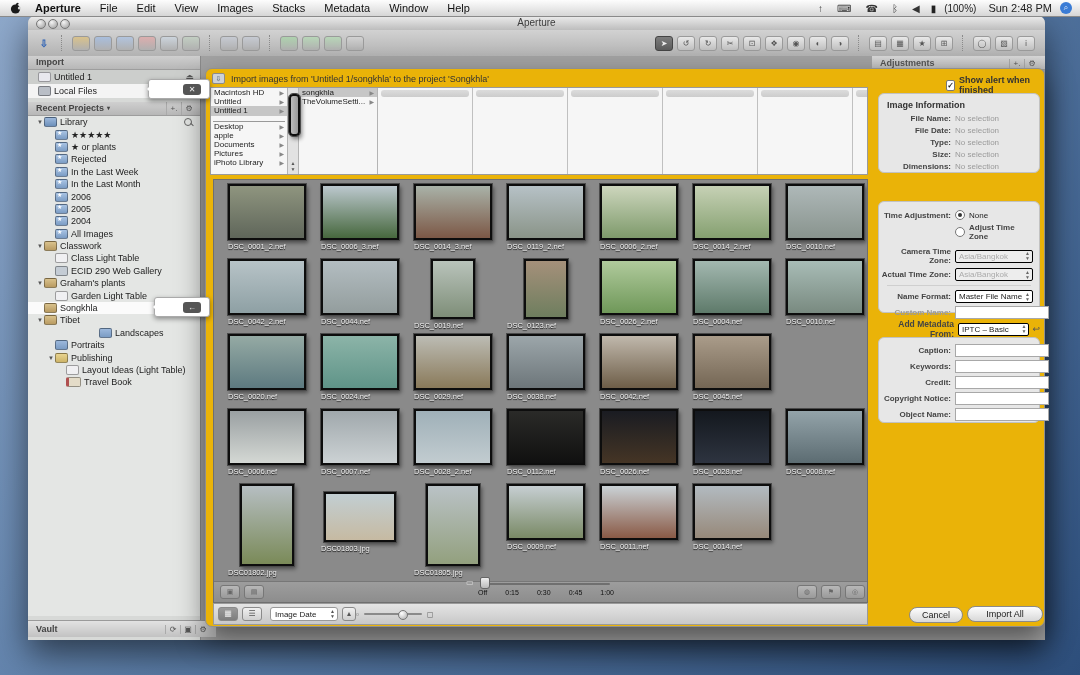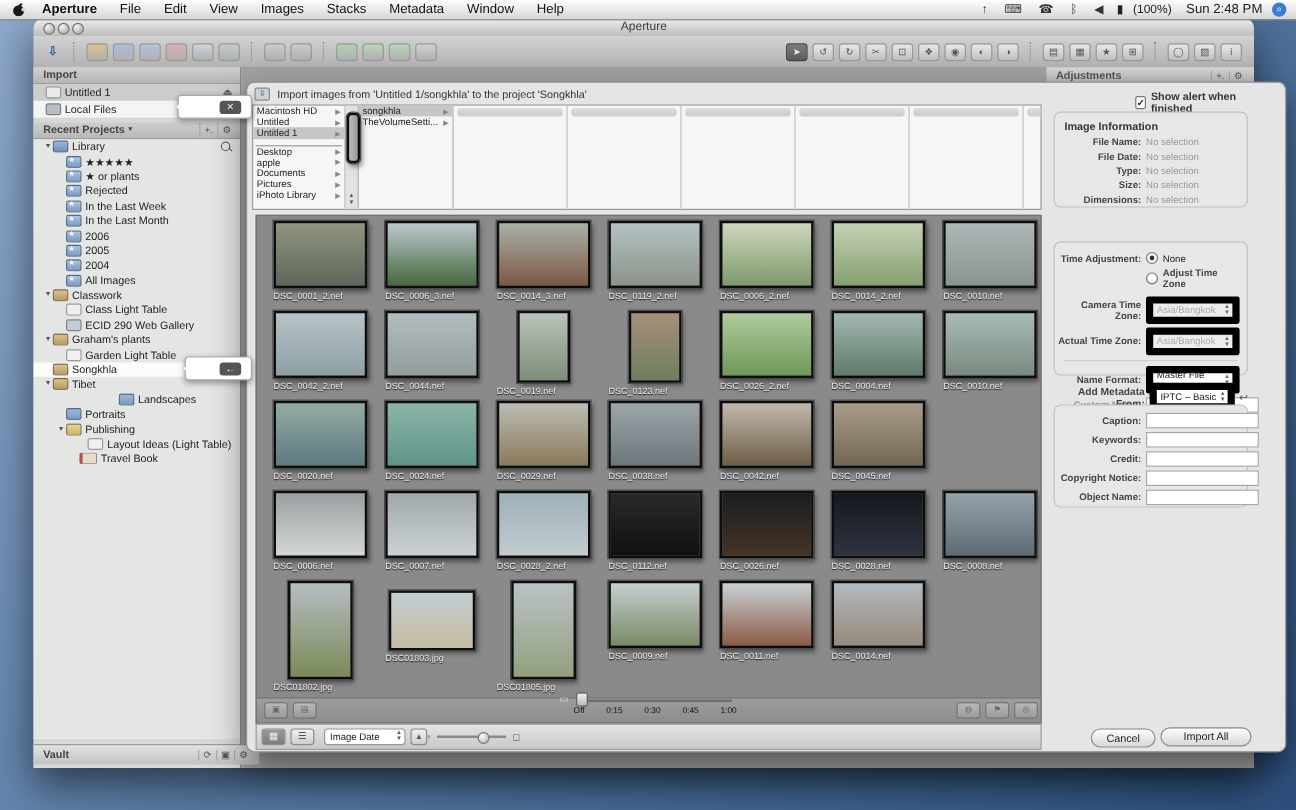--- a/index.html
+++ b/index.html
@@ -68,22 +68,22 @@
     border-top:1px solid #9a9a9a;display:flex;align-items:center;font-size:9px;font-weight:bold;color:#444;}
   #vault .vlab{margin-left:8px;}
   #vault .vbtns{margin-left:auto;margin-right:6px;font-weight:normal;color:#555;}
   
   #mainbg{left:173px;top:40px;width:844px;height:584px;background:#a2a2a2;}
   #adjbar{left:844px;top:40px;width:173px;height:14px;background:linear-gradient(#d8d8d8,#bcbcbc);
     border-bottom:1px solid #999;font-size:9px;font-weight:bold;color:#555;
     display:flex;align-items:center;padding-left:8px;box-sizing:border-box;}
   #adjbar .hbtns{margin-left:auto;margin-right:6px;font-weight:normal;}
   
-  #dialog{left:177px;top:52px;width:838px;height:557px;background:#e5e5e5;border:1px solid #8f8f8f;
-    border-radius:7px;box-shadow:0 12px 28px rgba(0,0,0,.5);z-index:10;font-size:9px;padding-left:27px;}
+  #dialog{left:177px;top:52px;width:838px;height:557px;background:#eab308;border:1px solid #8f8f8f;
+    border-radius:7px;box-shadow:0 12px 28px rgba(0,0,0,.5);z-index:10;font-size:9px;}
   #dlghead{left:6px;top:3px;height:13px;display:flex;align-items:center;color:#333;}
   #dlghead .dicon{width:11px;height:9px;background:#cdd2d8;border:1px solid #8a8a8a;border-radius:2px;
      font-size:7px;line-height:9px;text-align:center;color:#456;margin-right:6px;}
   
   #browser{left:4px;top:18px;width:656px;height:86px;background:#f6f6f6;border:1px solid #9a9a9a;
     display:flex;overflow:hidden;}
   .bcol{width:76px;border-right:1px solid #b4b4b4;flex:none;}
   .bcol .brow{height:9.2px;display:flex;align-items:center;padding:0 3px;color:#222;font-size:8px;white-space:nowrap;overflow:hidden;}
   .brow .arr{margin-left:auto;color:#888;font-size:6px;}
   .brow.sel{background:#c6c6c6;}
@@ -136,21 +136,21 @@
   #rpanel{left:664px;top:0px;width:174px;height:557px;}
   #alertrow{position:absolute;left:76px;top:6px;display:flex;align-items:center;font-size:9px;font-weight:bold;color:#333;}
   .cb{width:9px;height:9px;background:#fff;border:1px solid #777;border-radius:2px;margin-right:4px;
      font-size:8px;line-height:9px;text-align:center;color:#222;}
   .panelbox{position:absolute;left:8px;width:160px;background:#e7e7e7;border:1px solid #c2c2c2;border-radius:6px;}
   .pb-title{font-weight:bold;font-size:9px;color:#333;margin:6px 0 4px 8px;}
   .frow{display:flex;align-items:center;margin:0 6px 3px 0;}
   .frow .flab{width:72px;text-align:right;font-weight:bold;color:#444;font-size:8px;flex:none;padding-right:4px;}
   .frow .fval{color:#9a9a9a;font-size:8px;}
   .frow input{width:88px;height:9px;border:1px solid #a8a8a8;background:#fff;font-size:8px;}
-  .dd{width:92px;height:11px;background:#fff;border:6px solid #000000;border-radius:2px;display:flex;
+  .dd{width:92px;height:11px;background:#fff;border:1px solid #000000;border-radius:2px;display:flex;
      align-items:center;font-size:8px;padding-left:3px;color:#222;}
   .dd .st{margin-left:auto;font-size:5px;color:#666;line-height:5px;padding-right:2px;}
   .dd.dis{background:#ededed;color:#aaa;}
   .radio{width:8px;height:8px;border:1px solid #777;border-radius:50%;background:#fff;margin-right:4px;position:relative;flex:none;}
   .radio.on::after{content:"";position:absolute;left:2px;top:2px;width:4px;height:4px;border-radius:50%;background:#333;}
   .pdiv{border-top:1px solid #cfcfcf;margin:4px 8px;}
   .pillbtn{position:absolute;height:14px;border:1px solid #8a8a8a;border-radius:8px;
     background:linear-gradient(#fdfdfd,#d8d8d8);font-size:9px;text-align:center;line-height:14px;color:#222;}
   
   .callout{position:absolute;height:18px;background:#fff;border:1px solid #aaa;border-radius:3px;
@@ -361,21 +361,21 @@
           <div class="trow" style="padding-left: 19px;">
             <span class="tri"></span>
             <span class="icn icn-album"></span>
             <span>Portraits</span>
           </div>
           <div class="trow" style="padding-left: 19px;">
             <span class="tri">▼</span>
             <span class="icn icn-folder"></span>
             <span>Publishing</span>
           </div>
-          <div class="trow" style="padding-left: 30px; justify-content: center;">
+          <div class="trow" style="padding-left: 30px;">
             <span class="tri"></span>
             <span class="icn icn-lighttable"></span>
             <span>Layout Ideas (Light Table)</span>
           </div>
           <div class="trow" style="padding-left: 30px;">
             <span class="tri"></span>
             <span class="icn icn-book"></span>
             <span>Travel Book</span>
           </div>
         </div>

